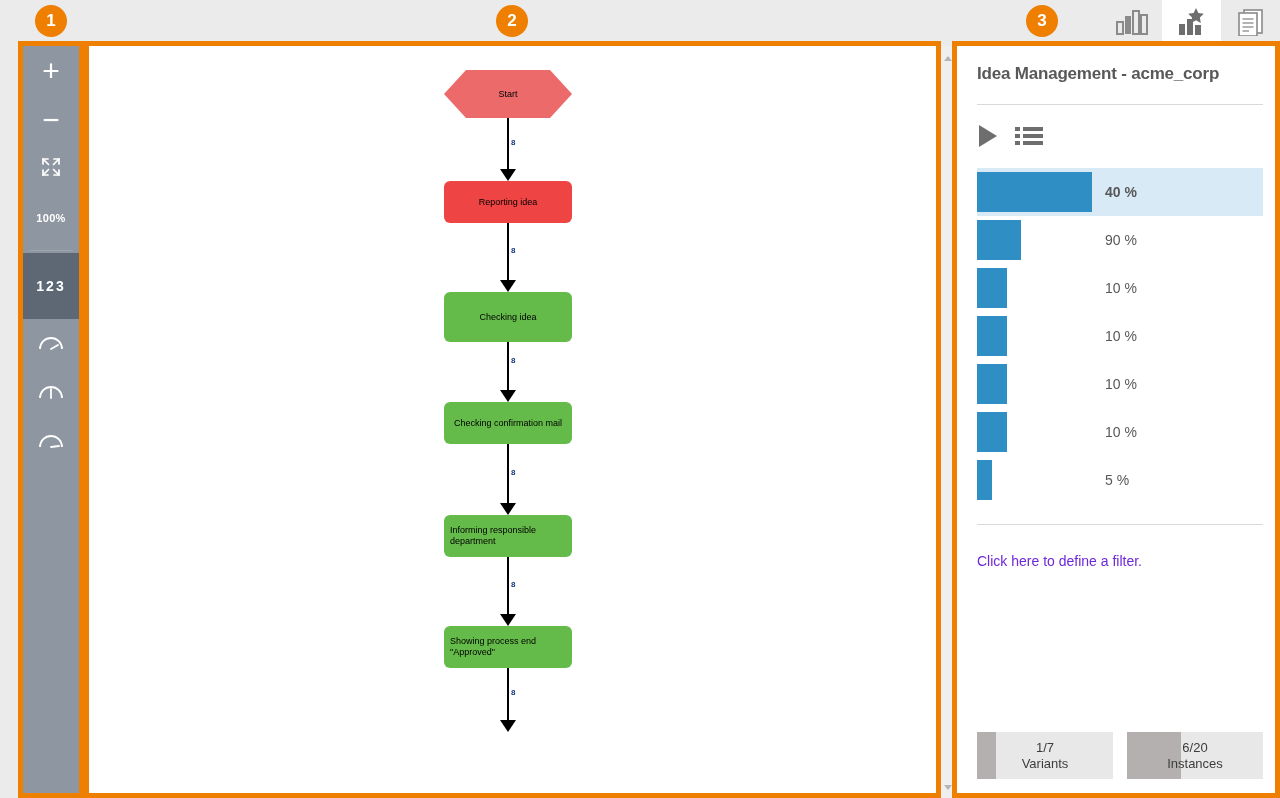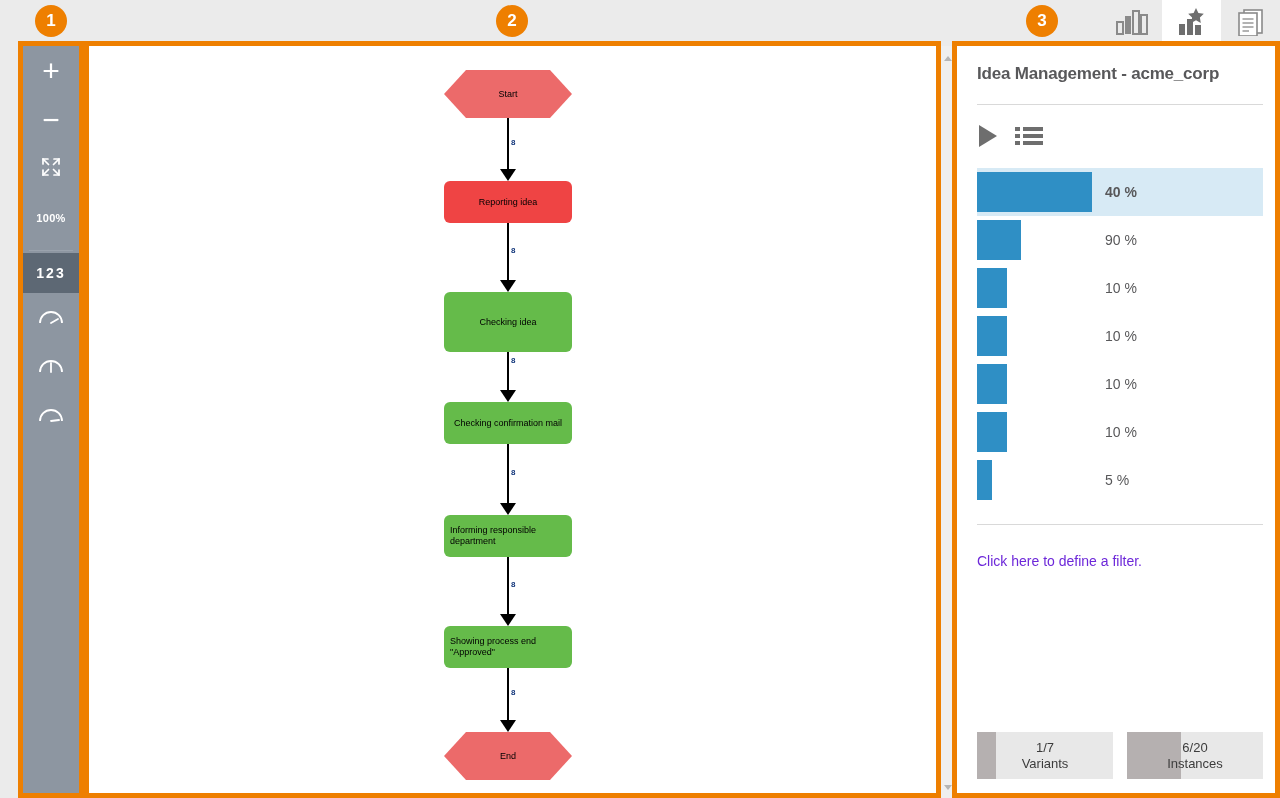--- a/index.html
+++ b/index.html
@@ -69,21 +69,21 @@
     font-size: 12px;
   }
   .lt-btn.plus  { font-size: 30px; font-weight: 300; line-height: 1; }
   .lt-btn.minus { font-size: 30px; font-weight: 300; line-height: 1; }
   .lt-zoomlabel { font-size: 11px; font-weight: bold; letter-spacing: .3px; }
   .lt-sep {
     width: 44px; height: 1px; background: #9ba3ad; margin: 8px 0 2px 0;
   }
   .lt-btn.active {
     background: #5d6874;
-    height: 40px; width: 56px;
+    height: 66px; width: 56px;
   }
   .lt-num { font-size: 14px; font-weight: bold; letter-spacing: 2px; }
 
   
   .canvas-outer {
     position: absolute; left: 89px; top: 46px;
     width: 847px; height: 747px;
     background: #ffffff;
     overflow: hidden;
     z-index: 5;
@@ -313,37 +313,31 @@
         <div class="edge-label" style="left: 422px; top: 642px;">8</div>
         <div class="node node-hex" style="left: 355px; top: 24px; width: 128px; height: 48px;">
           <svg width="128" height="48" viewBox="0 0 128 48">
             <polygon points="22,0 106,0 128,24 106,48 22,48 0,24" fill="#ec6a6a"></polygon>
           </svg>
           <div class="node-label">Start</div>
         </div>
         <div class="node node-rect" style="left: 355px; top: 135px; width: 128px; height: 42px; background: #ef4444;">
           <div class="node-label">Reporting idea</div>
         </div>
-        <div class="node node-rect" style="left: 355px; top: 246px; width: 128px; height: 60px; background: rgb(101, 187, 74);">
+        <div class="node node-rect" style="left: 355px; top: 246px; width: 128px; height: 50px; background: rgb(101, 187, 74);">
           <div class="node-label">Checking idea</div>
         </div>
         <div class="node node-rect" style="left: 355px; top: 356px; width: 128px; height: 42px; background: rgb(101, 187, 74);">
           <div class="node-label">Checking confirmation mail</div>
         </div>
         <div class="node node-rect" style="left: 355px; top: 469px; width: 128px; height: 42px; background: rgb(101, 187, 74);">
           <div class="node-label">Informing responsible department</div>
         </div>
         <div class="node node-rect" style="left: 355px; top: 580px; width: 128px; height: 42px; background: rgb(101, 187, 74);">
           <div class="node-label">Showing process end "Approved"</div>
-        </div>
-        <div class="node node-hex" style="left: 355px; top: 686px; width: 128px; height: 48px;">
-          <svg width="128" height="48" viewBox="0 0 128 48">
-            <polygon points="22,0 106,0 128,24 106,48 22,48 0,24" fill="#ec6a6a"></polygon>
-          </svg>
-          <div class="node-label">End</div>
         </div>
       </div>
   </div>
 
   <div class="vscroll">
     <div class="arrow up"></div>
     <div class="arrow down"></div>
   </div>
 
   <div class="right-panel">

